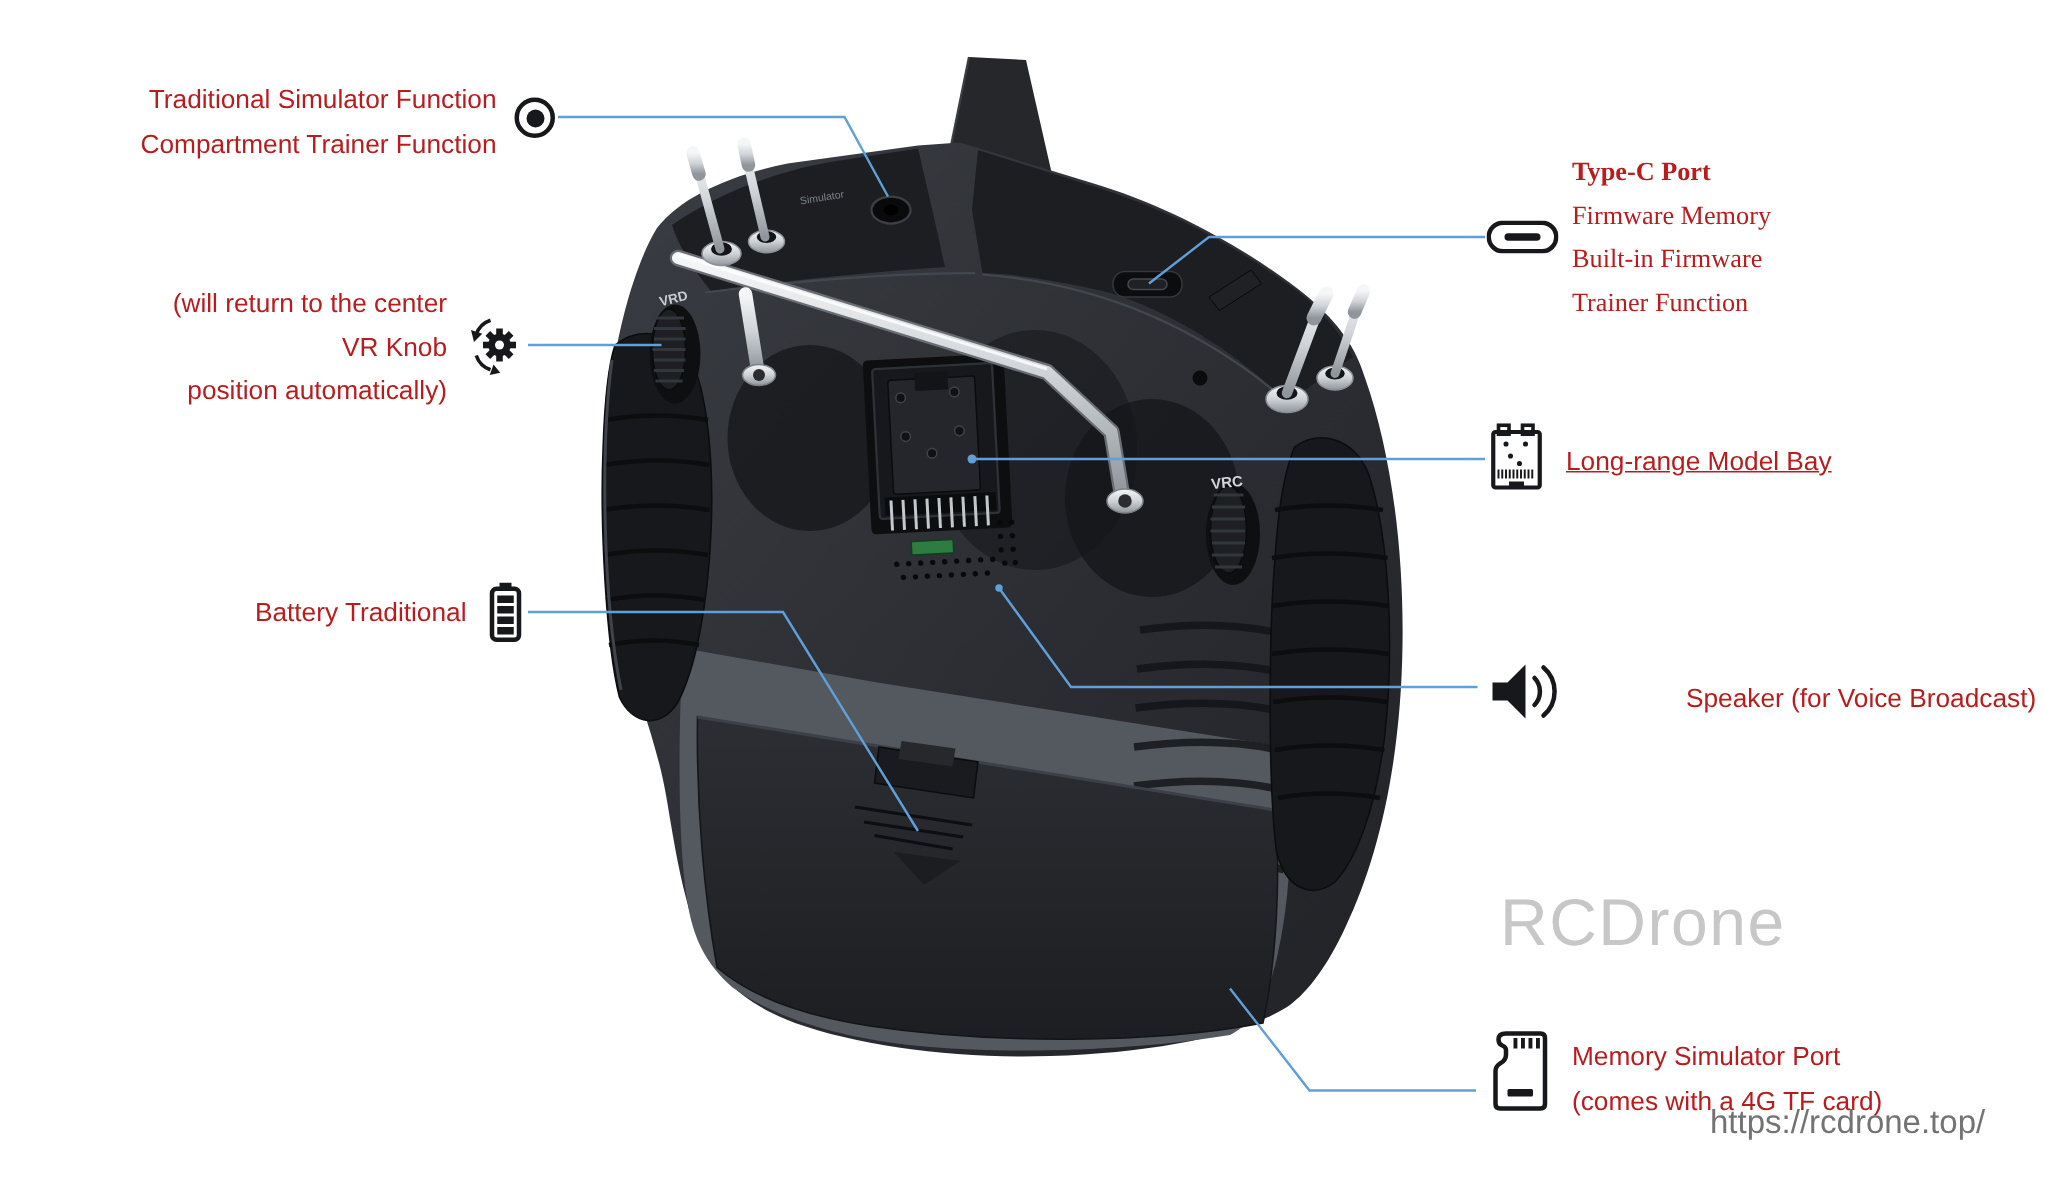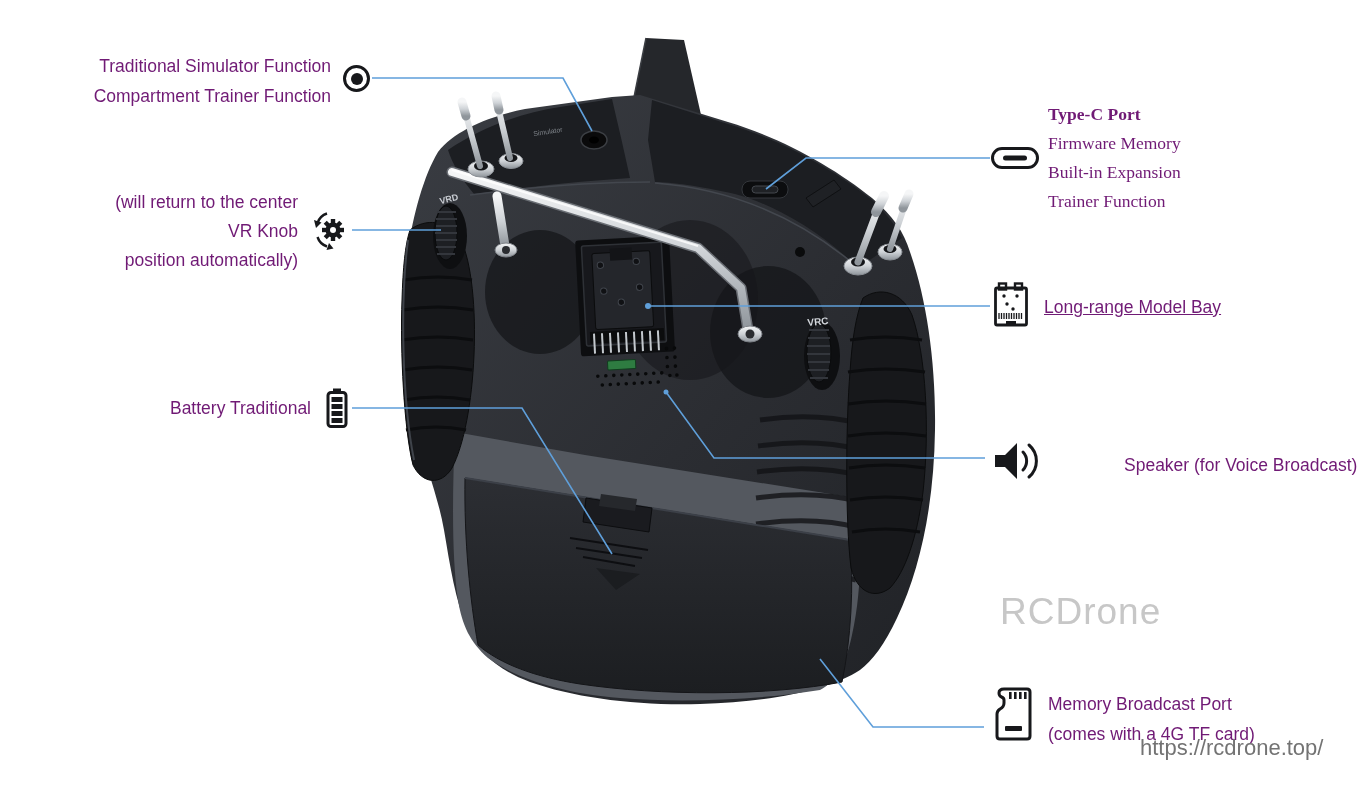--- a/index.html
+++ b/index.html
@@ -1,29 +1,29 @@
 <!DOCTYPE html>
 <html><head>
 <meta charset="utf-8">
 <style>
   html,body{margin:0;padding:0;background:#fff;}
   #stage{position:relative;width:1363px;height:796px;background:#ffffff;overflow:hidden;
          font-family:"Liberation Sans",sans-serif;}
   #art{position:absolute;left:0;top:0;}
-  .lbl{position:absolute;color:#701a75;font-size:17.5px;white-space:nowrap;}
+  .lbl{position:absolute;color:#b91c1c;font-size:17.5px;white-space:nowrap;}
   .lbl .ln{line-height:30px;}
   .lbl .ln29{line-height:29px;}
   .r{text-align:right;}
   .b{font-weight:bold;}
   .ic{position:absolute;}
   
   .jackring{box-sizing:border-box;width:27px;height:27px;border:3.5px solid #17181b;border-radius:50%;
             display:flex;align-items:center;justify-content:center;}
   .jackdot{width:12px;height:12px;background:#17181b;border-radius:50%;}
-  .wm-brand{position:absolute;left:1000px;top:591px;font-size:37px;font-weight:500;
+  .wm-brand{position:absolute;left:1000px;top:591px;font-size:44px;font-weight:500;
             color:#c7c7c7;letter-spacing:1px;}
   .wm-url{position:absolute;left:1140px;top:735px;font-size:22px;color:#737373;}
 </style>
 </head>
 <body>
 
 <div id="stage">
 
   <svg id="art" width="1363" height="796" viewBox="0 0 1363 796">
     <defs>
@@ -314,21 +314,21 @@
       <rect x="5.5" y="9" width="11" height="5" fill="#17181b"></rect>
       <rect x="5.5" y="16" width="11" height="5" fill="#17181b"></rect>
       <rect x="5.5" y="23" width="11" height="5" fill="#17181b"></rect>
       <rect x="5.5" y="30" width="11" height="5" fill="#17181b"></rect>
     </svg>
   </div>
 
   <div class="lbl" style="left:1048px;top:100px;font-family:Liberation Serif, serif;">
     <div class="ln29 b">Type-C Port</div>
     <div class="ln29">Firmware Memory</div>
-    <div class="ln29">Built-in Expansion</div>
+    <div class="ln29">Built-in Firmware</div>
     <div class="ln29">Trainer Function</div>
   </div>
   <div class="ic" style="left:991px;top:147px;">
     <svg width="48" height="22" viewBox="0 0 48 22">
       <rect x="1.5" y="1.5" width="45" height="19" rx="9.5" fill="#fff" stroke="#17181b" stroke-width="3"></rect>
       <rect x="12" y="8.5" width="24" height="5" rx="2.5" fill="#17181b"></rect>
     </svg>
   </div>
 
   <div class="lbl" style="left:1044px;top:292px;text-decoration:underline;">
@@ -364,21 +364,21 @@
   </div>
   <div class="ic" style="left:993px;top:439px;">
     <svg width="46" height="44" viewBox="0 0 46 44">
       <path d="M 2,16 L 12,16 L 24,4 L 24,40 L 12,28 L 2,28 Z" fill="#17181b"></path>
       <path d="M 30,13 A 13,13 0 0 1 30,31" stroke="#17181b" stroke-width="3" fill="none" stroke-linecap="round"></path>
       <path d="M 36,6 A 21,21 0 0 1 36,38" stroke="#17181b" stroke-width="3" fill="none" stroke-linecap="round"></path>
     </svg>
   </div>
 
   <div class="lbl" style="left:1048px;top:689px;">
-    <div class="ln">Memory Broadcast Port</div>
+    <div class="ln">Memory Simulator Port</div>
     <div class="ln">(comes with a 4G TF card)</div>
   </div>
   <div class="ic" style="left:993px;top:687px;">
     <svg width="40" height="55" viewBox="0 0 40 55">
       <path d="M 11,2 L 34,2 Q 37,2 37,5 L 37,49 Q 37,52 34,52 L 7,52 Q 4,52 4,49 L 4,27
                Q 4,24 7,22 Q 11,20 11,16 L 11,13 Q 11,11 8.5,10 Q 6,9 6,6 Q 6,2 11,2 Z" fill="none" stroke="#17181b" stroke-width="3" stroke-linejoin="round"></path>
       <rect x="16" y="5" width="2.6" height="7" fill="#17181b"></rect>
       <rect x="21" y="5" width="2.6" height="7" fill="#17181b"></rect>
       <rect x="26" y="5" width="2.6" height="7" fill="#17181b"></rect>
       <rect x="31" y="5" width="2.6" height="7" fill="#17181b"></rect>

